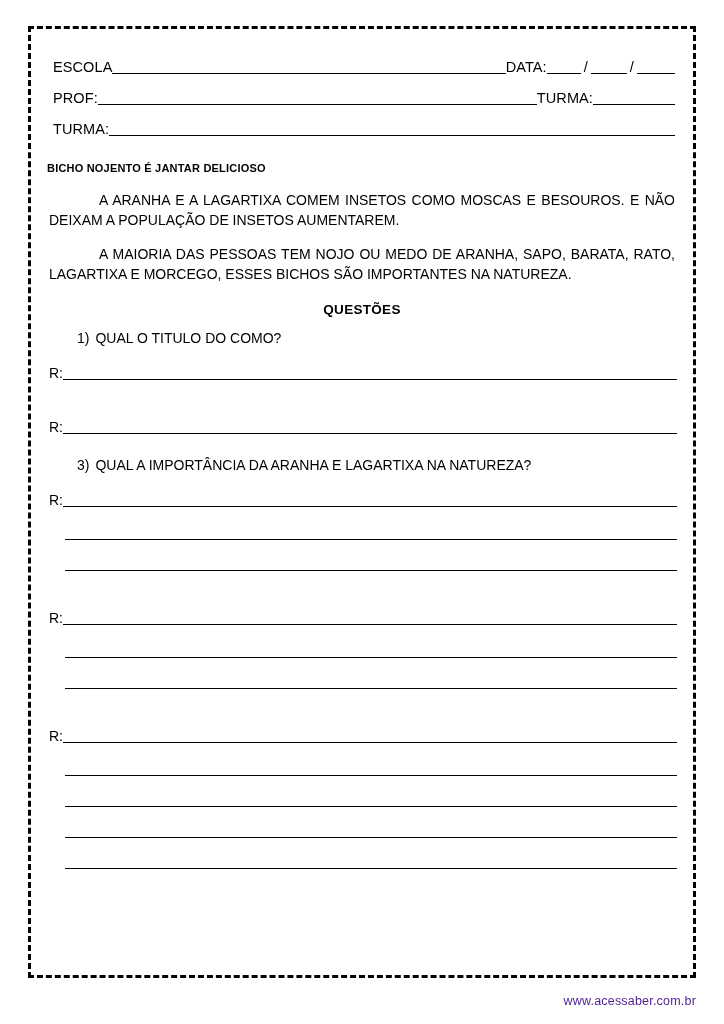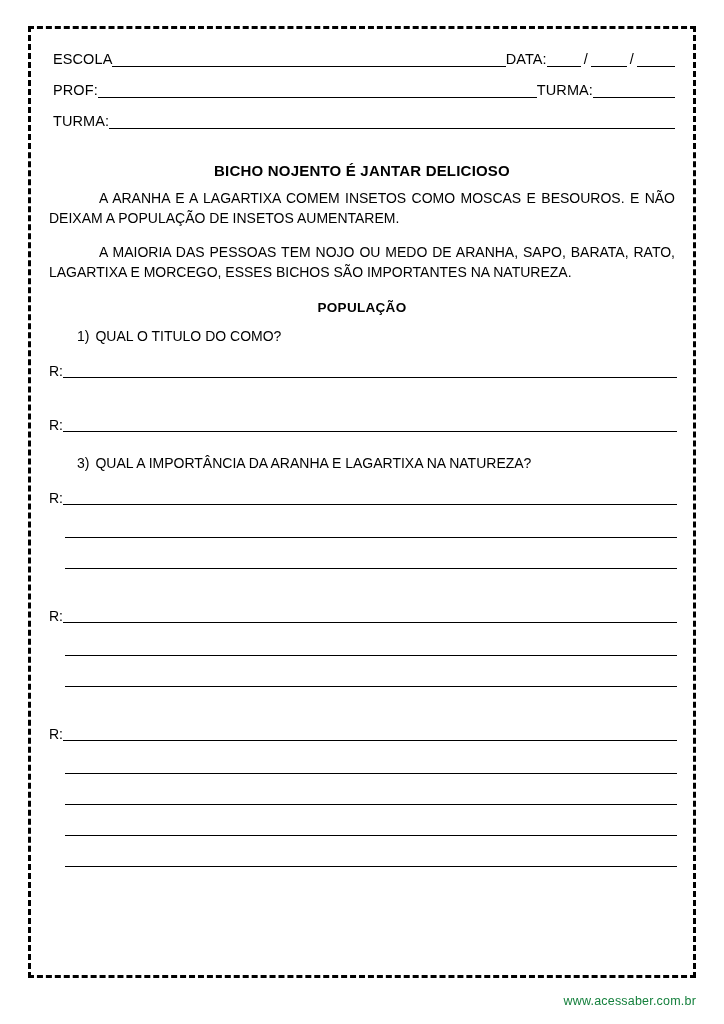--- a/index.html
+++ b/index.html
@@ -33,21 +33,21 @@
     padding: 14px 16px 0 16px;
     position: relative;
   }
 
   
   .header-block {
     padding: 2px 2px 0 6px;
   }
   .field-row {
     display: flex;
-    align-items: center;
+    align-items: flex-end;
     font-size: 14.5px;
     letter-spacing: .1px;
     height: 31px;
     white-space: nowrap;
   }
   .field-label {
     line-height: 1;
     padding-bottom: 2px;
   }
   .rule {
@@ -60,24 +60,23 @@
   .rule.fixed-2 { flex: 0 0 36px; }
   .rule.fixed-3 { flex: 0 0 38px; }
   .rule.turma   { flex: 0 0 82px; }
   .slash {
     padding: 0 3px 2px 3px;
     line-height: 1;
   }
 
   
   .title {
-    text-align: center;
     font-weight: bold;
-    font-size: 15px;
-    margin: 24px 0 9px 0;
+    font-size: 11px;
+    margin: 24px 0 16px 0;
     letter-spacing: .2px;
   }
   .para {
     text-align: justify;
     font-size: 14px;
     line-height: 1.45;
     margin: 0 2px 13px 2px;
     text-indent: 50px;
   }
 
@@ -124,21 +123,21 @@
   .q-block { margin-bottom: 0; }
   .spacer-q { height: 22px; }
   .spacer-q-sm { height: 20px; }
 
   
   .footer {
     position: absolute;
     right: 28px;
     bottom: 16px;
     font-size: 12.5px;
-    color: #15803d;
+    color: #4c1d95;
     letter-spacing: .2px;
   }
 </style>
 </head>
 <body>
 
 <div class="sheet">
   <div class="worksheet-frame">
 
     <div class="header-block">
@@ -166,21 +165,21 @@
         <span class="rule"></span>
       </div>
 
     </div>
 
     <div class="title">BICHO NOJENTO É JANTAR DELICIOSO</div>
 
     <div class="para">A ARANHA E A LAGARTIXA COMEM INSETOS COMO MOSCAS E BESOUROS. E NÃO DEIXAM A POPULAÇÃO DE INSETOS AUMENTAREM.</div>
     <div class="para">A MAIORIA DAS PESSOAS TEM NOJO OU MEDO DE ARANHA, SAPO, BARATA, RATO, LAGARTIXA E MORCEGO, ESSES BICHOS SÃO IMPORTANTES NA NATUREZA.</div>
 
-    <div class="section-title">POPULAÇÃO</div>
+    <div class="section-title">QUESTÕES</div>
 
     <div class="q-block">
       <div class="question">
         <span class="qnum">1)</span><span>QUAL O TITULO DO COMO?</span>
       </div>
       <div class="answer-first">
         <span class="r-label">R:</span>
         <span class="a-rule"></span>
       </div>
     </div>

